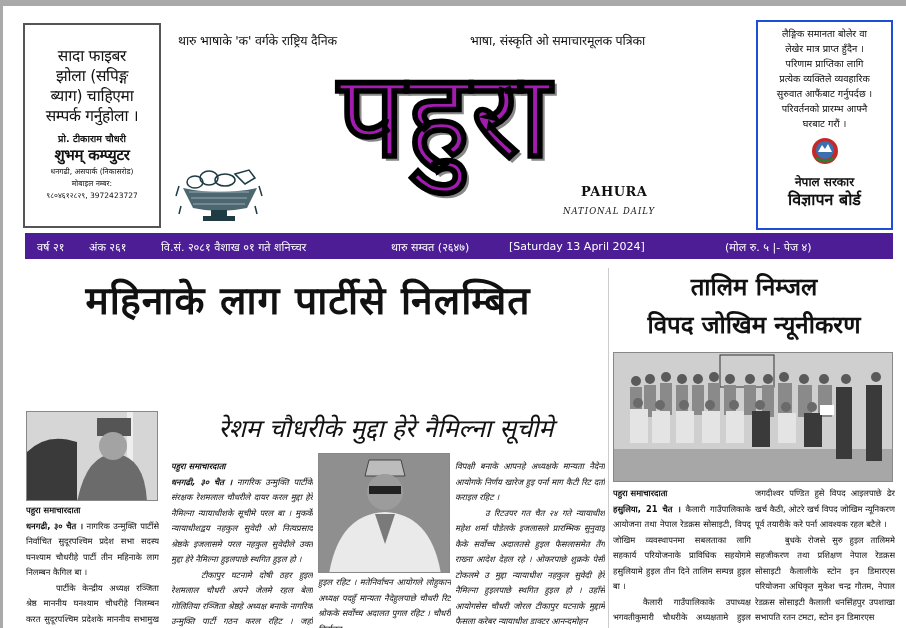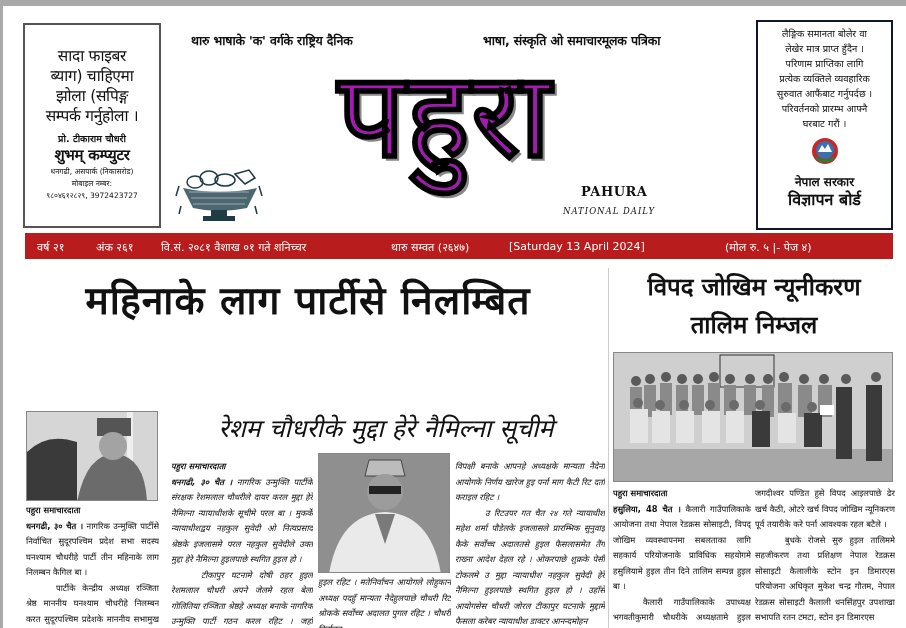--- a/index.html
+++ b/index.html
@@ -7,38 +7,38 @@
   body { font-family: "DejaVu Sans", sans-serif; color: #111; position: relative; }
   .page { position: absolute; left: 3px; top: 6px; width: 903px; height: 622px; background: #fff; overflow: hidden; }
 
   
   .ad-left { position: absolute; left: 20px; top: 17px; width: 138px; height: 205px; border: 2px solid #555; padding: 21px 3px; text-align: center; }
   .ad-left .big { font-size: 15.5px; line-height: 20px; font-weight: normal; letter-spacing: -0.3px; }
   .ad-left .prop { font-size: 9.5px; font-weight: bold; margin-top: 6px; }
   .ad-left .shop { font-size: 15px; font-weight: bold; line-height: 21px; letter-spacing: -0.3px; }
   .ad-left .small { font-size: 7.5px; line-height: 12px; }
 
-  .ad-right { position: absolute; left: 753px; top: 14px; width: 137px; height: 210px; border: 2px solid #0f172a; padding: 4px 2px; text-align: center; }
+  .ad-right { position: absolute; left: 753px; top: 14px; width: 137px; height: 210px; border: 2px solid #1d4ed8; padding: 4px 2px; text-align: center; }
   .ad-right .msg { font-size: 9.5px; line-height: 15px; }
   .emblem { width: 30px; height: 30px; margin: 5px auto 3px; position: relative; }
   .ad-right .gov { font-size: 12px; font-weight: bold; }
   .ad-right .board { font-size: 16px; font-weight: bold; line-height: 20px; }
 
   
-  .tagline { position: absolute; top: 26px; font-size: 12.5px; font-weight: bold; white-space: nowrap; letter-spacing: -0.2px; margin-left: 13px; }
+  .tagline { position: absolute; top: 26px; font-size: 12.5px; font-weight: normal; white-space: nowrap; letter-spacing: -0.2px; }
   .tag-left { left: 175px; }
   .tag-right { left: 467px; }
   .logo { position: absolute; left: 178px; top: 46px; width: 528px; height: 130px; }
   .logo-text { position: absolute; left: 0; top: -22px; width: 528px; text-align: center; font-size: 118px; font-weight: bold; color: #a21caf; letter-spacing: 2px; -webkit-text-stroke: 2px #000; text-shadow: 3px 3px 0 #888, -1px -1px 0 #fff; font-family: "DejaVu Serif", serif; }
   .basket { position: absolute; left: 172px; top: 160px; width: 88px; height: 58px; }
   .brand-en { position: absolute; left: 578px; top: 178px; font-family: "DejaVu Serif", serif; font-weight: bold; font-size: 13px; letter-spacing: 0.5px; }
   .brand-sub { position: absolute; left: 560px; top: 200px; font-family: "DejaVu Serif", serif; font-style: italic; font-size: 8.5px; letter-spacing: 1px; text-align: center; }
 
   
-  .dateline { position: absolute; left: 22px; top: 227px; width: 868px; height: 26px; background: #b91c1c; color: #fff; font-size: 11px; display: flex; align-items: center; white-space: nowrap; }
+  .dateline { position: absolute; left: 22px; top: 227px; width: 868px; height: 26px; background: #4c1d95; color: #fff; font-size: 11px; display: flex; align-items: center; white-space: nowrap; }
   .dateline span { position: absolute; }
 
   
   .main-head { position: absolute; left: 10px; top: 266px; width: 590px; text-align: center; font-weight: bold; font-size: 39px; line-height: 58px; letter-spacing: 1px; }
   .sub-head { position: absolute; left: 168px; top: 404px; width: 430px; text-align: center; font-style: italic; font-size: 25px; font-family: "DejaVu Serif", serif; }
   .side-head { position: absolute; left: 606px; top: 262px; width: 290px; text-align: center; font-size: 24px; line-height: 38px; font-weight: bold; }
 
   
   .photo { position: absolute; overflow: hidden; border: 1px solid #888; }
   .photo1 { left: 23px; top: 405px; width: 132px; height: 90px; background: linear-gradient(180deg, #d8d8d8 0%, #c9c9c9 40%, #6a6a6a 100%); }
@@ -57,22 +57,22 @@
   .col6 { left: 752px; top: 480px; width: 140px; height: 145px; }
   .rule { position: absolute; background: #ccc; }
 </style>
 </head>
 <body>
 
 <div class="page">
 
   <div class="ad-left">
     <div class="big">सादा फाइबर</div>
+    <div class="big">झोला (सपिङ्ग</div>
     <div class="big">ब्याग) चाहिएमा</div>
-    <div class="big">झोला (सपिङ्ग</div>
     <div class="big">सम्पर्क गर्नुहोला ।</div>
     <div class="prop">प्रो. टीकाराम चौधरी</div>
     <div class="shop">शुभम् कम्प्युटर</div>
     <div class="small">धनगढी, असपार्क (निकासरोड)</div>
     <div class="small">मोबाइल नम्बर:</div>
     <div class="small">९८०४६१२८२९, 3972423727</div>
   </div>
 
   <div class="tagline tag-left">थारु भाषाके 'क' वर्गके राष्ट्रिय दैनिक</div>
   <div class="tagline tag-right">भाषा, संस्कृति ओ समाचारमूलक पत्रिका</div>
@@ -109,36 +109,36 @@
       <circle cx="15" cy="14" r="9" fill="#3a6fb0"></circle>
       <path d="M8 16 L12 9 L15 13 L18 8 L22 16 Z" fill="#fff"></path>
       <path d="M6 22 Q15 28 24 22" stroke="#2e7d32" stroke-width="3" fill="none"></path>
     </svg>
     <div class="gov">नेपाल सरकार</div>
     <div class="board">विज्ञापन बोर्ड</div>
   </div>
 
   <div class="dateline">
     <span style="left:12px">वर्ष २१</span>
-    <span style="left:71px">अंक २६१</span>
+    <span style="left:64px">अंक २६१</span>
     <span style="left:136px">वि.सं. २०८१ वैशाख ०१ गते शनिच्चर</span>
     <span style="left:366px">थारु सम्वत (२६४७)</span>
     <span style="left:484px">[Saturday 13 April 2024]</span>
     <span style="left:700px">(मोल रु. ५ |- पेज ४)</span>
   </div>
 
   <div class="main-head">
     <div>महिनाके लाग पार्टीसे निलम्बित</div>
   </div>
 
   <div class="sub-head">रेशम चौधरीके मुद्दा हेरे नैमिल्ना सूचीमे</div>
 
   <div class="side-head">
+    <div>तालिम निम्जल</div>
     <div>विपद जोखिम न्यूनीकरण</div>
-    <div>तालिम निम्जल</div>
   </div>
 
   <div class="photo photo1">
     <svg width="132" height="90" viewBox="0 0 132 90">
       <rect x="0" y="0" width="132" height="90" fill="#d6d6d6"></rect>
       <rect x="100" y="0" width="6" height="90" fill="#eee"></rect>
       <path d="M0 40 Q20 20 50 30 L50 90 L0 90 Z" fill="#3a3a3a"></path>
       <path d="M50 90 Q60 40 90 42 Q118 46 120 90 Z" fill="#6b6b6b"></path>
       <rect x="70" y="6" width="34" height="18" fill="#555"></rect>
       <ellipse cx="86" cy="34" rx="14" ry="14" fill="#a3a3a3"></ellipse>
@@ -237,21 +237,21 @@
 
   <div class="col col4">
     <div>विपक्षी बनाके आपनहे अध्यक्षके मान्यता नैदेना आयोगके निर्णय खारेज हुइ पर्ना माग कैटी रिट दर्ता कराइल रहिट ।</div>
     <div class="indent">उ रिटउपर गत चैत २४ गते न्यायाधीश महेश शर्मा पौडेलके इजलासले प्रारम्भिक सुनुवाइ कैके सर्वोच्च अदालतसे हुइल फैसलासमेत तैंग राख्ना आदेश देहल रहे । ओकरपाछे शुक्रके पेसी टोकलमे उ मुद्दा न्यायाधीश नहकुल सुवेदी हेरे नैमिल्ना हुइलपाछे स्थगित हुइल हो । उहाँसे आयोगसेस चौधरी जोरल टीकापुर घटनाके मुद्दामे फैसला करेबर न्यायाधीश डाक्टर आनन्दमोहन</div>
   </div>
 
   <div class="rule" style="left:605px; top:262px; width:1px; height:360px;"></div>
 
   <div class="col col5">
     <div class="by">पहुरा समाचारदाता</div>
-    <div><span class="by">हसुलिया, 48 चैत ।</span> <span>कैलारी गाउँपालिकाके आयोजना तथा नेपाल रेडक्रस सोसाइटी, विपद् जोखिम व्यवस्थापनमा सबलताका लागि सहकार्य परियोजनाके प्राविधिक सहयोगमे हसुलियामे हुइल तीन दिने तालिम सम्पन्न हुइल बा ।</span></div>
+    <div><span class="by">हसुलिया, 21 चैत ।</span> <span>कैलारी गाउँपालिकाके आयोजना तथा नेपाल रेडक्रस सोसाइटी, विपद् जोखिम व्यवस्थापनमा सबलताका लागि सहकार्य परियोजनाके प्राविधिक सहयोगमे हसुलियामे हुइल तीन दिने तालिम सम्पन्न हुइल बा ।</span></div>
     <div class="indent">कैलारी गाउँपालिकाके उपाध्यक्ष भगवतीकुमारी चौधरीके अध्यक्षतामे हुइल तालिम समापन कार्यक्रममे उहाँ विपद जोखिम न्यूनिकरण परम्परागत विधि</div>
   </div>
 
   <div class="col col6">
     <div>जगदीश्वर पण्डित हुसे विपद आइलपाछे ढेर खर्च कैठी, ओटरे खर्च विपद जोखिम न्यूनिकरण पूर्व तयारीके करे पर्ना आवश्यक रहल बटैले ।</div>
     <div class="indent">बुधके रोजसे सुरु हुइल तालिममे सहजीकरण तथा प्रशिक्षण नेपाल रेडक्रस सोसाइटी कैलालीके स्टोन इन डिमारएस परियोजना अधिकृत मुकेश चन्द्र गौतम, नेपाल रेडक्रस सोसाइटी कैलाली धनसिंहपुर उपशाखा सभापति रतन टमटा, स्टोन इन डिमारएस</div>
   </div>
 
 </div>
 

